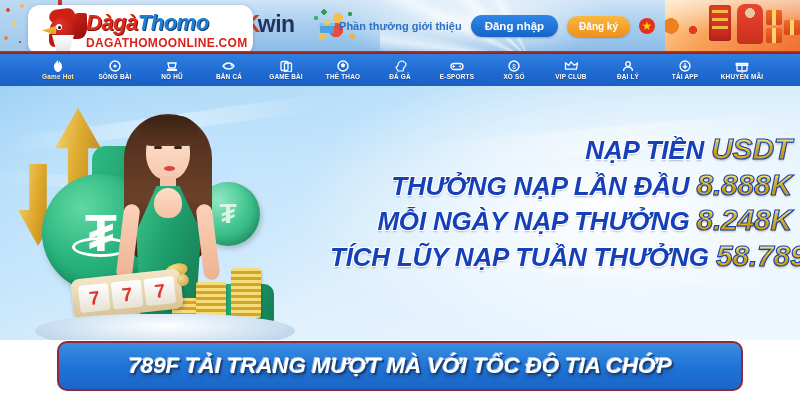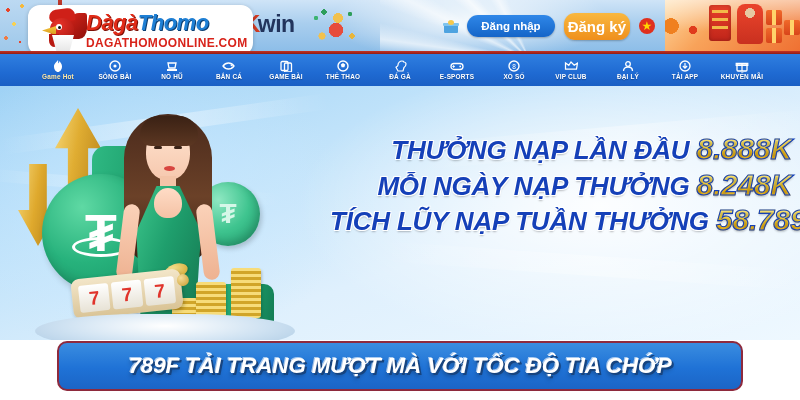--- a/index.html
+++ b/index.html
@@ -129,22 +129,22 @@
   .ref-link { display:flex; align-items:center; gap:5px; font-size:11px; color:#2f6fc4; font-weight:bold; white-space:nowrap; }
   .ref-icon { width:14px; height:13px; position:relative; }
   .ref-icon .rbox{ position:absolute; left:0; bottom:0; width:14px; height:9px; background:#4ea3e0; border-radius:1px;}
   .ref-icon .rlid{ position:absolute; left:-1px; top:3px; width:16px; height:3px; background:#7fc4ef; border-radius:1px;}
   .ref-icon .rbow{ position:absolute; left:4px; top:0; width:6px; height:5px; background:#f5c84c; border-radius:50%;}
   .btn-login {
     background:linear-gradient(180deg,#2f87e8,#1565c8); color:#fff; font-size:11.5px; font-weight:bold;
     padding:5px 14px; border-radius:11px; white-space:nowrap; box-shadow:0 1px 2px rgba(0,0,0,.25);
   }
   .btn-register {
-    background:linear-gradient(180deg,#f9b83f,#ef8f1c); color:#fff; font-size:15px; font-weight:bold;
-    padding:5px 4px; border-radius:11px; white-space:nowrap; box-shadow:0 1px 2px rgba(0,0,0,.25);
+    background:linear-gradient(180deg,#f9b83f,#ef8f1c); color:#fff; font-size:10px; font-weight:bold;
+    padding:5px 12px; border-radius:11px; white-space:nowrap; box-shadow:0 1px 2px rgba(0,0,0,.25);
   }
   .flag-vn { width:16px; height:16px; border-radius:50%; background:#e0301e; position:relative; flex:0 0 16px;}
   .flag-vn::after{ content:"★"; position:absolute; left:2.5px; top:-1px; color:#ffd400; font-size:12px; line-height:18px;}
 
   
   #hdr-sep { position:absolute; left:0; top:51px; width:800px; height:3px;
              background:linear-gradient(180deg,#c43023,#8f1d15); }
 
   
   #navbar {
@@ -336,20 +336,21 @@
       </div>
     </div>
 
     <div id="hdr-actions">
       <div class="ref-link">
         <span class="ref-icon">
           <span class="rbox"></span>
             <span class="rlid"></span>
             <span class="rbow"></span>
         </span>
+        <span>Phần thưởng giới thiệu</span>
       </div>
       <div class="btn-login">Đăng nhập</div>
       <div class="btn-register">Đăng ký</div>
       <div class="flag-vn"></div>
     </div>
   </div>
   <div id="hdr-sep"></div>
 
   <div id="navbar">
     <div class="nav-item hot">
@@ -516,20 +517,24 @@
         </div>
       <div class="reel">
           <span>7</span>
         </div>
       <div class="lever"></div>
     </div>
 
     <div class="hero-pedestal"></div>
 
     <div id="promo">
+      <div class="promo-line row1">
+        <span class="pl-blue">NẠP TIỀN</span>
+        <span class="pl-gold">USDT</span>
+      </div>
       <div class="promo-line row2">
         <span class="pl-blue">THƯỞNG NẠP LẦN ĐẦU</span>
         <span class="pl-gold">8.888K</span>
       </div>
       <div class="promo-line row3">
         <span class="pl-blue">MỖI NGÀY NẠP THƯỞNG</span>
         <span class="pl-gold">8.248K</span>
       </div>
       <div class="promo-line row4">
         <span class="pl-blue">TÍCH LŨY NẠP TUẦN THƯỞNG</span>

